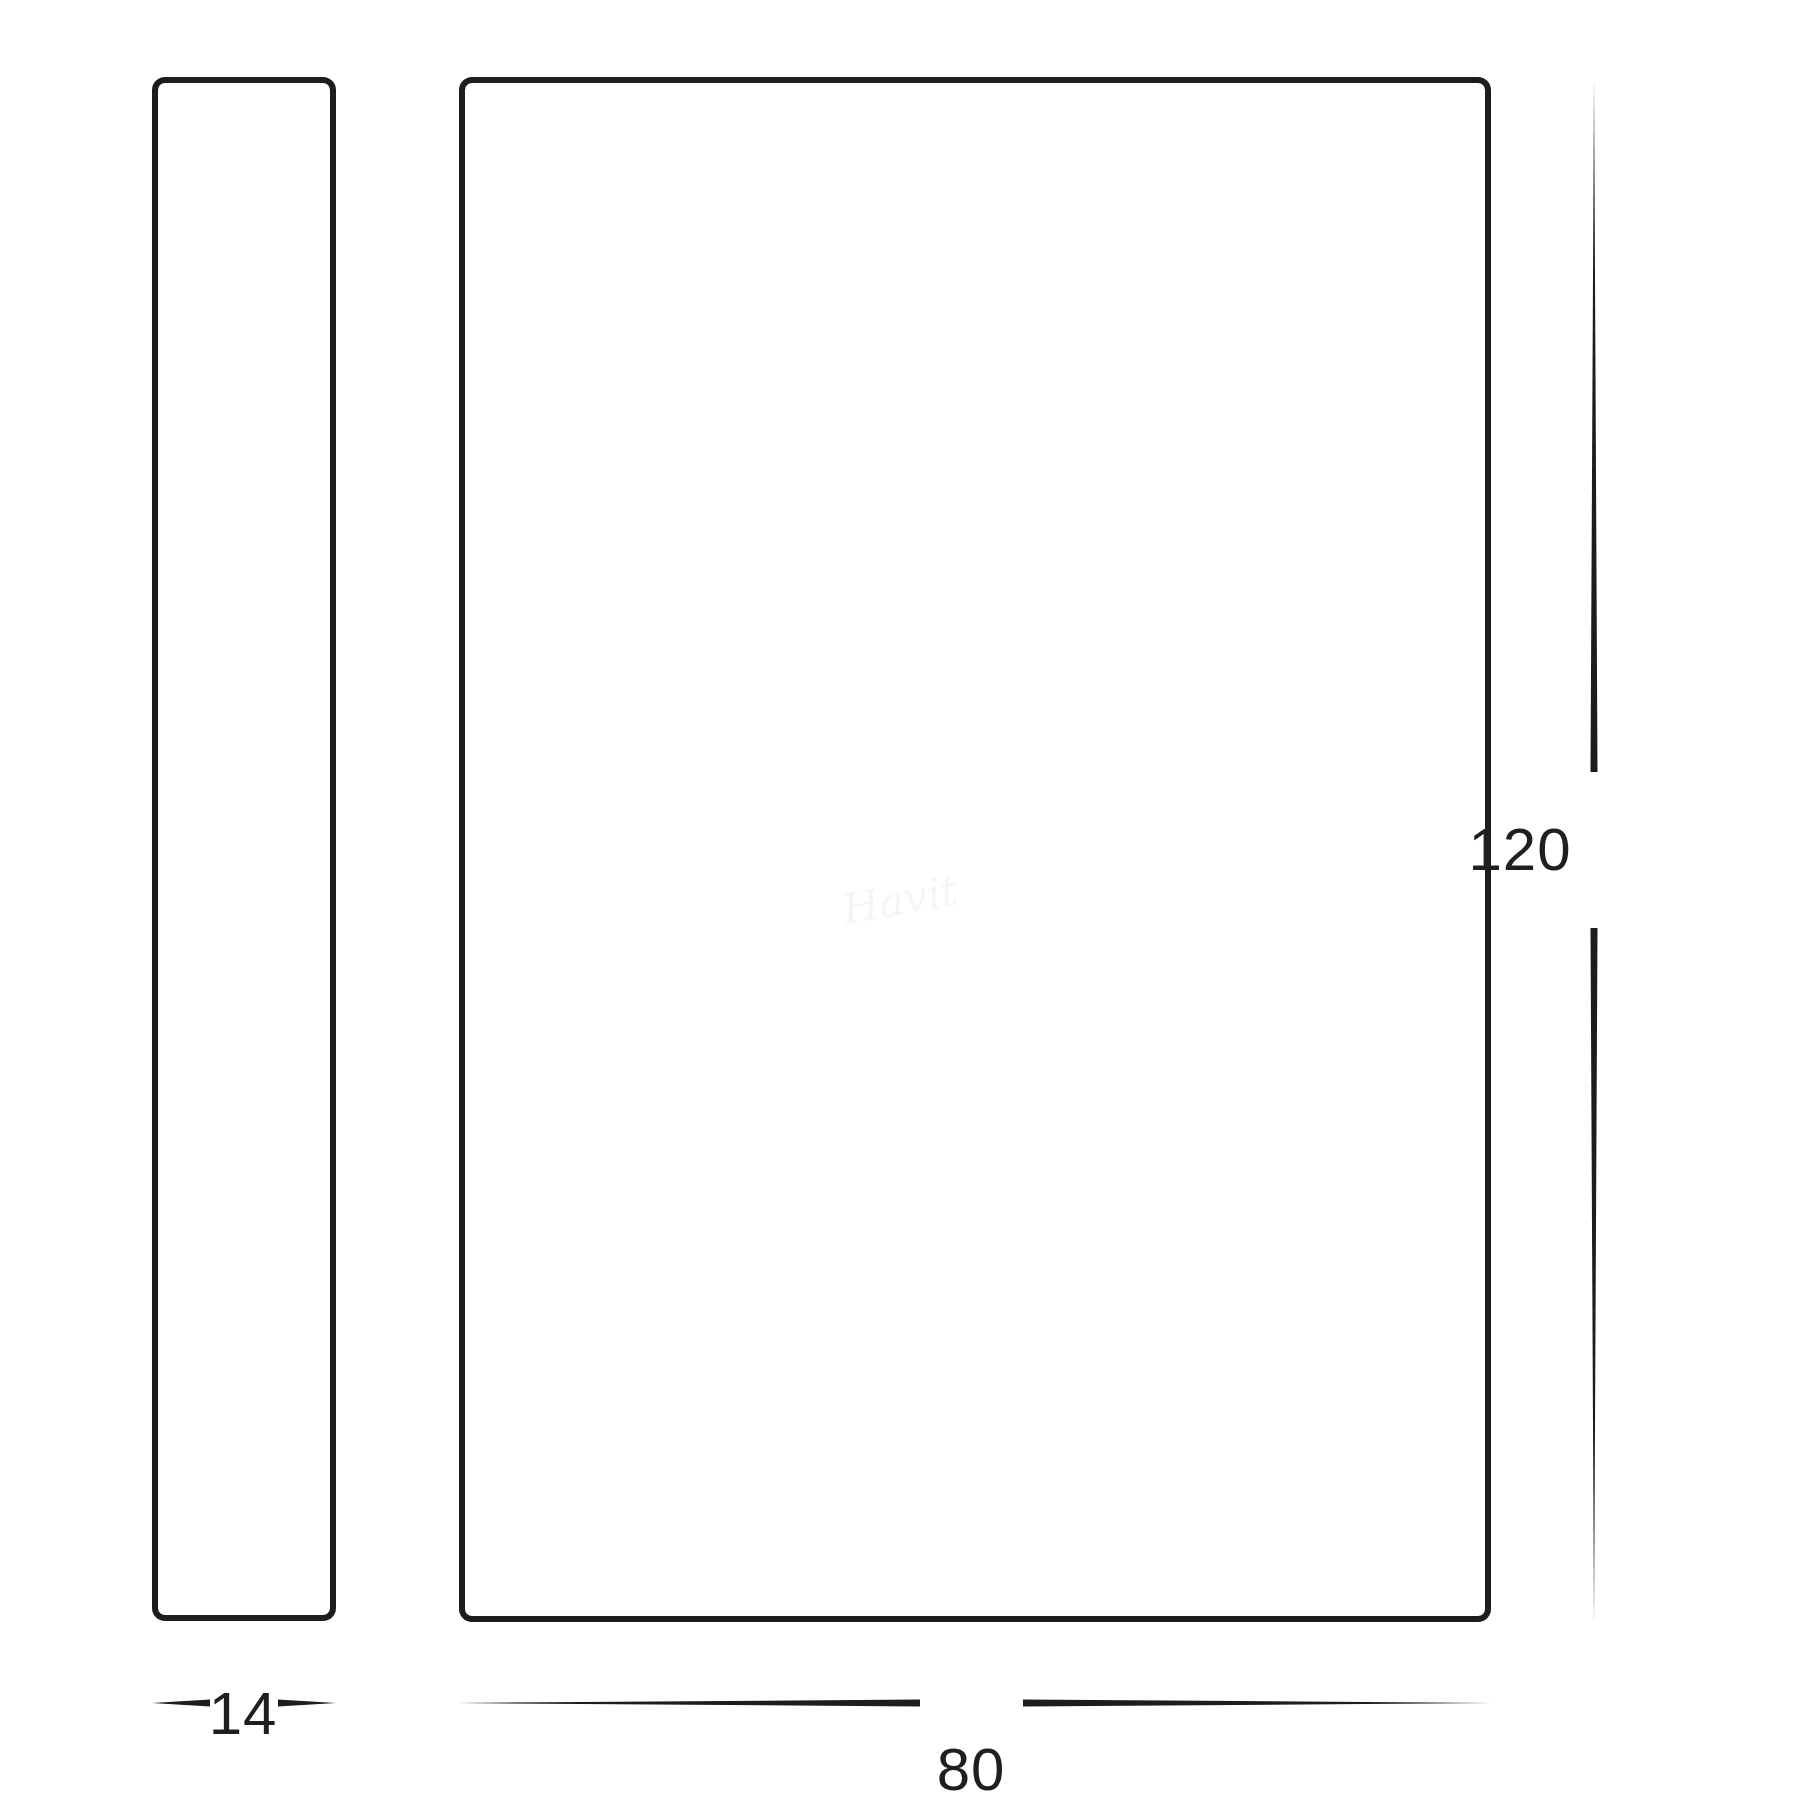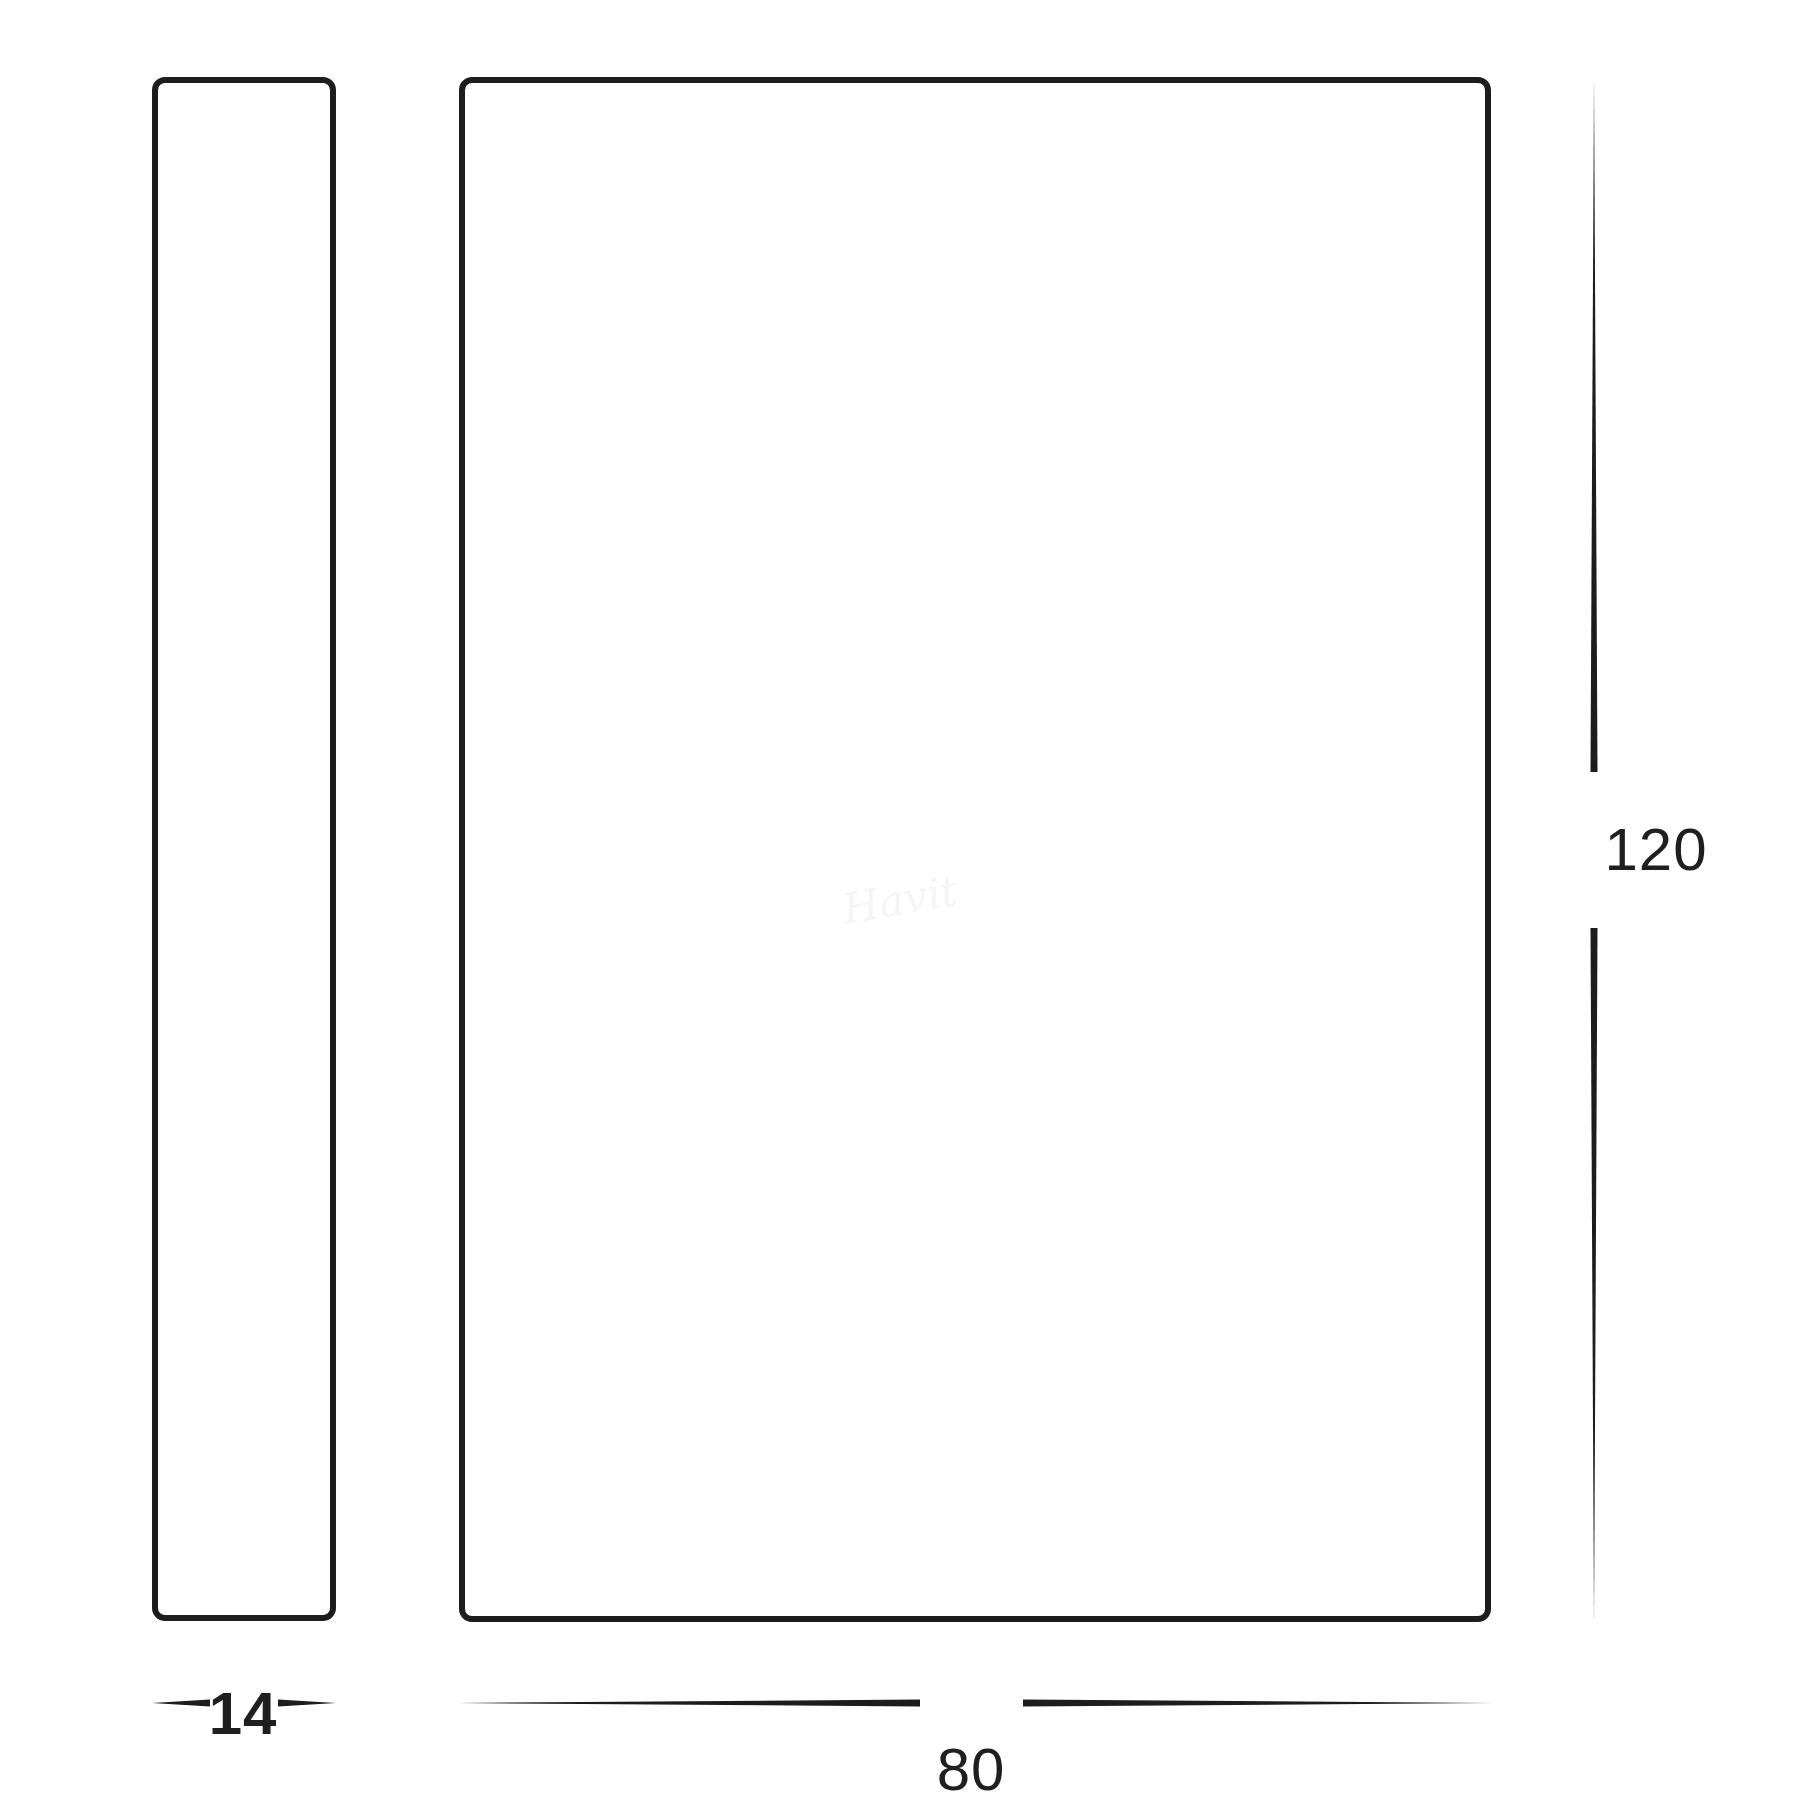--- a/index.html
+++ b/index.html
@@ -47,23 +47,23 @@
   }
   .dim-label {
     position: absolute;
     transform: translate(-50%, -50%);
     font-size: 60px;
     line-height: 1;
     color: #1f1f1f;
     letter-spacing: 1px;
     white-space: nowrap;
   }
-  #label-depth  { left: 243px;  top: 1714px; font-weight: bold; }
+  #label-depth  { left: 243px;  top: 1714px; }
   #label-width  { left: 971px;  top: 1770px; }
-  #label-height { left: 1656px; top: 850px; }
+  #label-height { left: 1520px; top: 850px; }
   .watermark {
     position: absolute;
     left: 900px;
     top: 900px;
     transform: translate(-50%, -50%) rotate(-10deg);
     font-family: "DejaVu Serif", serif;
     font-style: italic;
     font-size: 42px;
     color: rgba(50, 50, 70, 0.05);
     white-space: nowrap;

